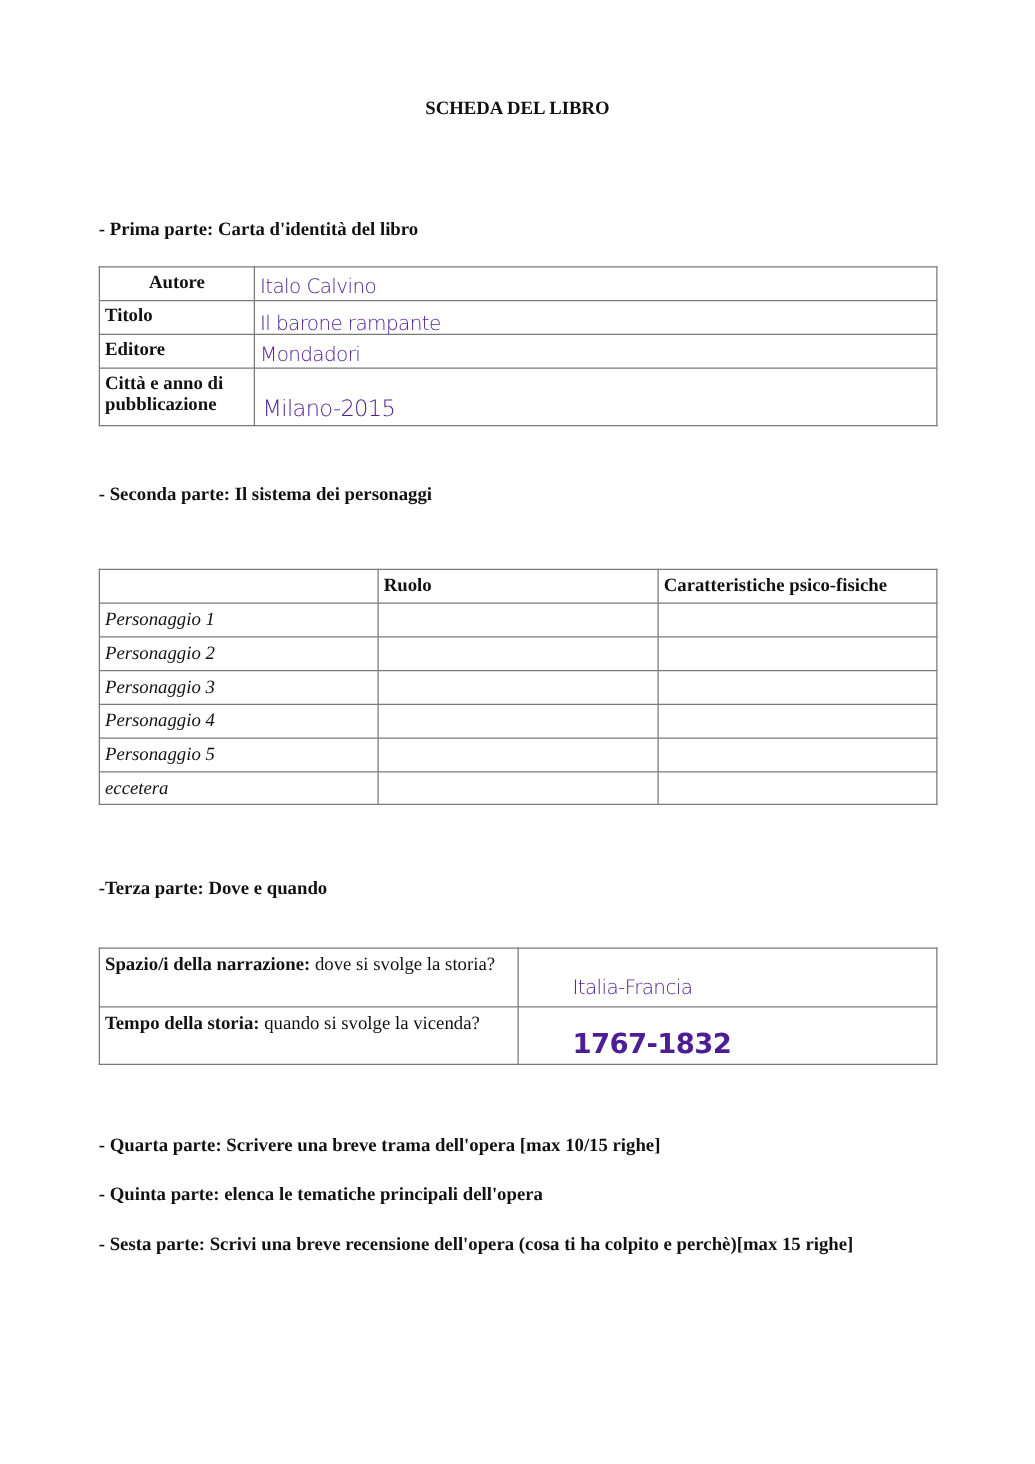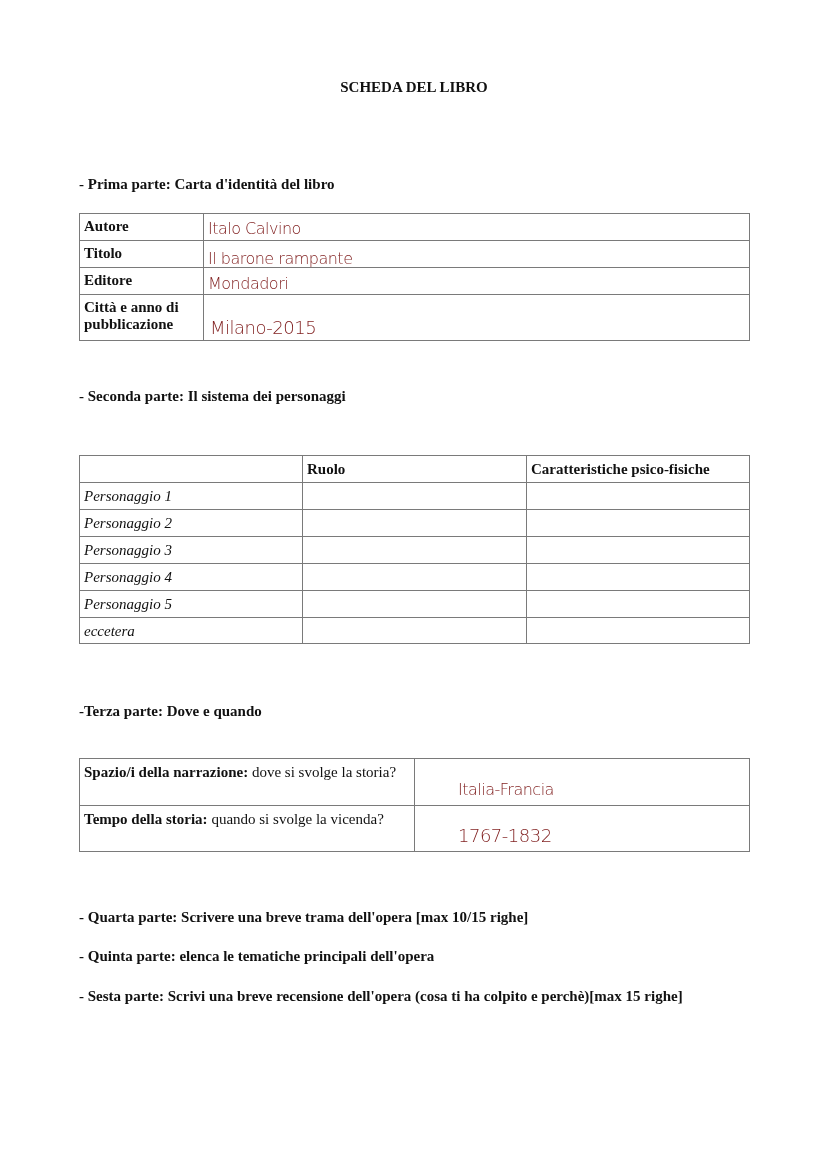--- a/index.html
+++ b/index.html
@@ -5,39 +5,39 @@
   html, body { margin:0; padding:0; background:#ffffff; }
   body { width:828px; height:1171px; position:relative; overflow:hidden;
          font-family:"Liberation Serif", serif; color:#111; }
   .abs { position:absolute; }
   .title { top:79px; left:0; width:828px; text-align:center; font-weight:bold;
            font-size:15px; }
   .heading { font-weight:bold; font-size:15px; left:79px; white-space:nowrap; }
   table { position:absolute; border-collapse:collapse; table-layout:fixed; }
   td { border:1px solid #7a7a7a; padding:0 4px; vertical-align:top; font-size:15px; line-height:17px; }
   .lbl { font-weight:bold; }
-  .hand { font-family:"DejaVu Sans", sans-serif; font-size:16px; color:#7f1d1d;
+  .hand { font-family:"DejaVu Sans", sans-serif; font-size:16px; color:#4c1d95;
           letter-spacing:-0.5px; font-weight:300; }
   .it { font-style:italic; }
 </style>
 </head>
 <body>
 
 <div class="abs title">SCHEDA DEL LIBRO</div>
 
 <div class="abs heading" style="top:176px;">- Prima parte: Carta d'identità del libro</div>
 
 <table style="top:213px; left:79px; width:671px;">
   <colgroup>
       <col style="width:124px">
       <col>
     </colgroup>
   <tbody>
       <tr style="height:27px;">
-    <td class="lbl" style="padding-top:4px;">Autore</td>
+    <td class="lbl" style="padding-top:4px;text-align:center;">Autore</td>
     <td class="hand" style="padding-top:6px;">Italo Calvino</td>
   </tr>
   <tr style="height:27px;">
     <td class="lbl" style="padding-top:4px;">Titolo</td>
     <td class="hand" style="padding-top:10px; line-height:16px;">Il barone rampante</td>
   </tr>
   <tr style="height:27px;">
     <td class="lbl" style="padding-top:4px;">Editore</td>
     <td class="hand" style="padding-top:8px; line-height:16px;">Mondadori</td>
   </tr>
@@ -106,20 +106,20 @@
       <tr style="height:47px;">
     <td style="padding-top:5px;">
       <span class="lbl">Spazio/i della narrazione:</span><span> dove si svolge la storia?</span>
     </td>
     <td class="hand" style="padding-top:22px; padding-left:43px;">Italia-Francia</td>
   </tr>
   <tr style="height:46px;">
     <td style="padding-top:5px;">
       <span class="lbl">Tempo della storia:</span><span> quando si svolge la vicenda?</span>
     </td>
-    <td class="hand" style="padding-top:21px; padding-left:43px; font-size:18px;">1767-1832</td>
+    <td class="hand" style="padding-top:21px; padding-left:43px; font-size:22px;font-weight:bold;">1767-1832</td>
   </tr>
 </tbody>
   </table>
 
 <div class="abs heading" style="top:909px;">- Quarta parte: Scrivere una breve trama dell'opera [max 10/15 righe]</div>
 <div class="abs heading" style="top:948px;">- Quinta parte: elenca le tematiche principali dell'opera</div>
 <div class="abs heading" style="top:987px; width:640px; white-space:normal; line-height:19px;">-  Sesta parte: Scrivi una breve recensione dell'opera (cosa ti ha colpito e perchè)[max 15 righe]</div>
 
 </body></html>

